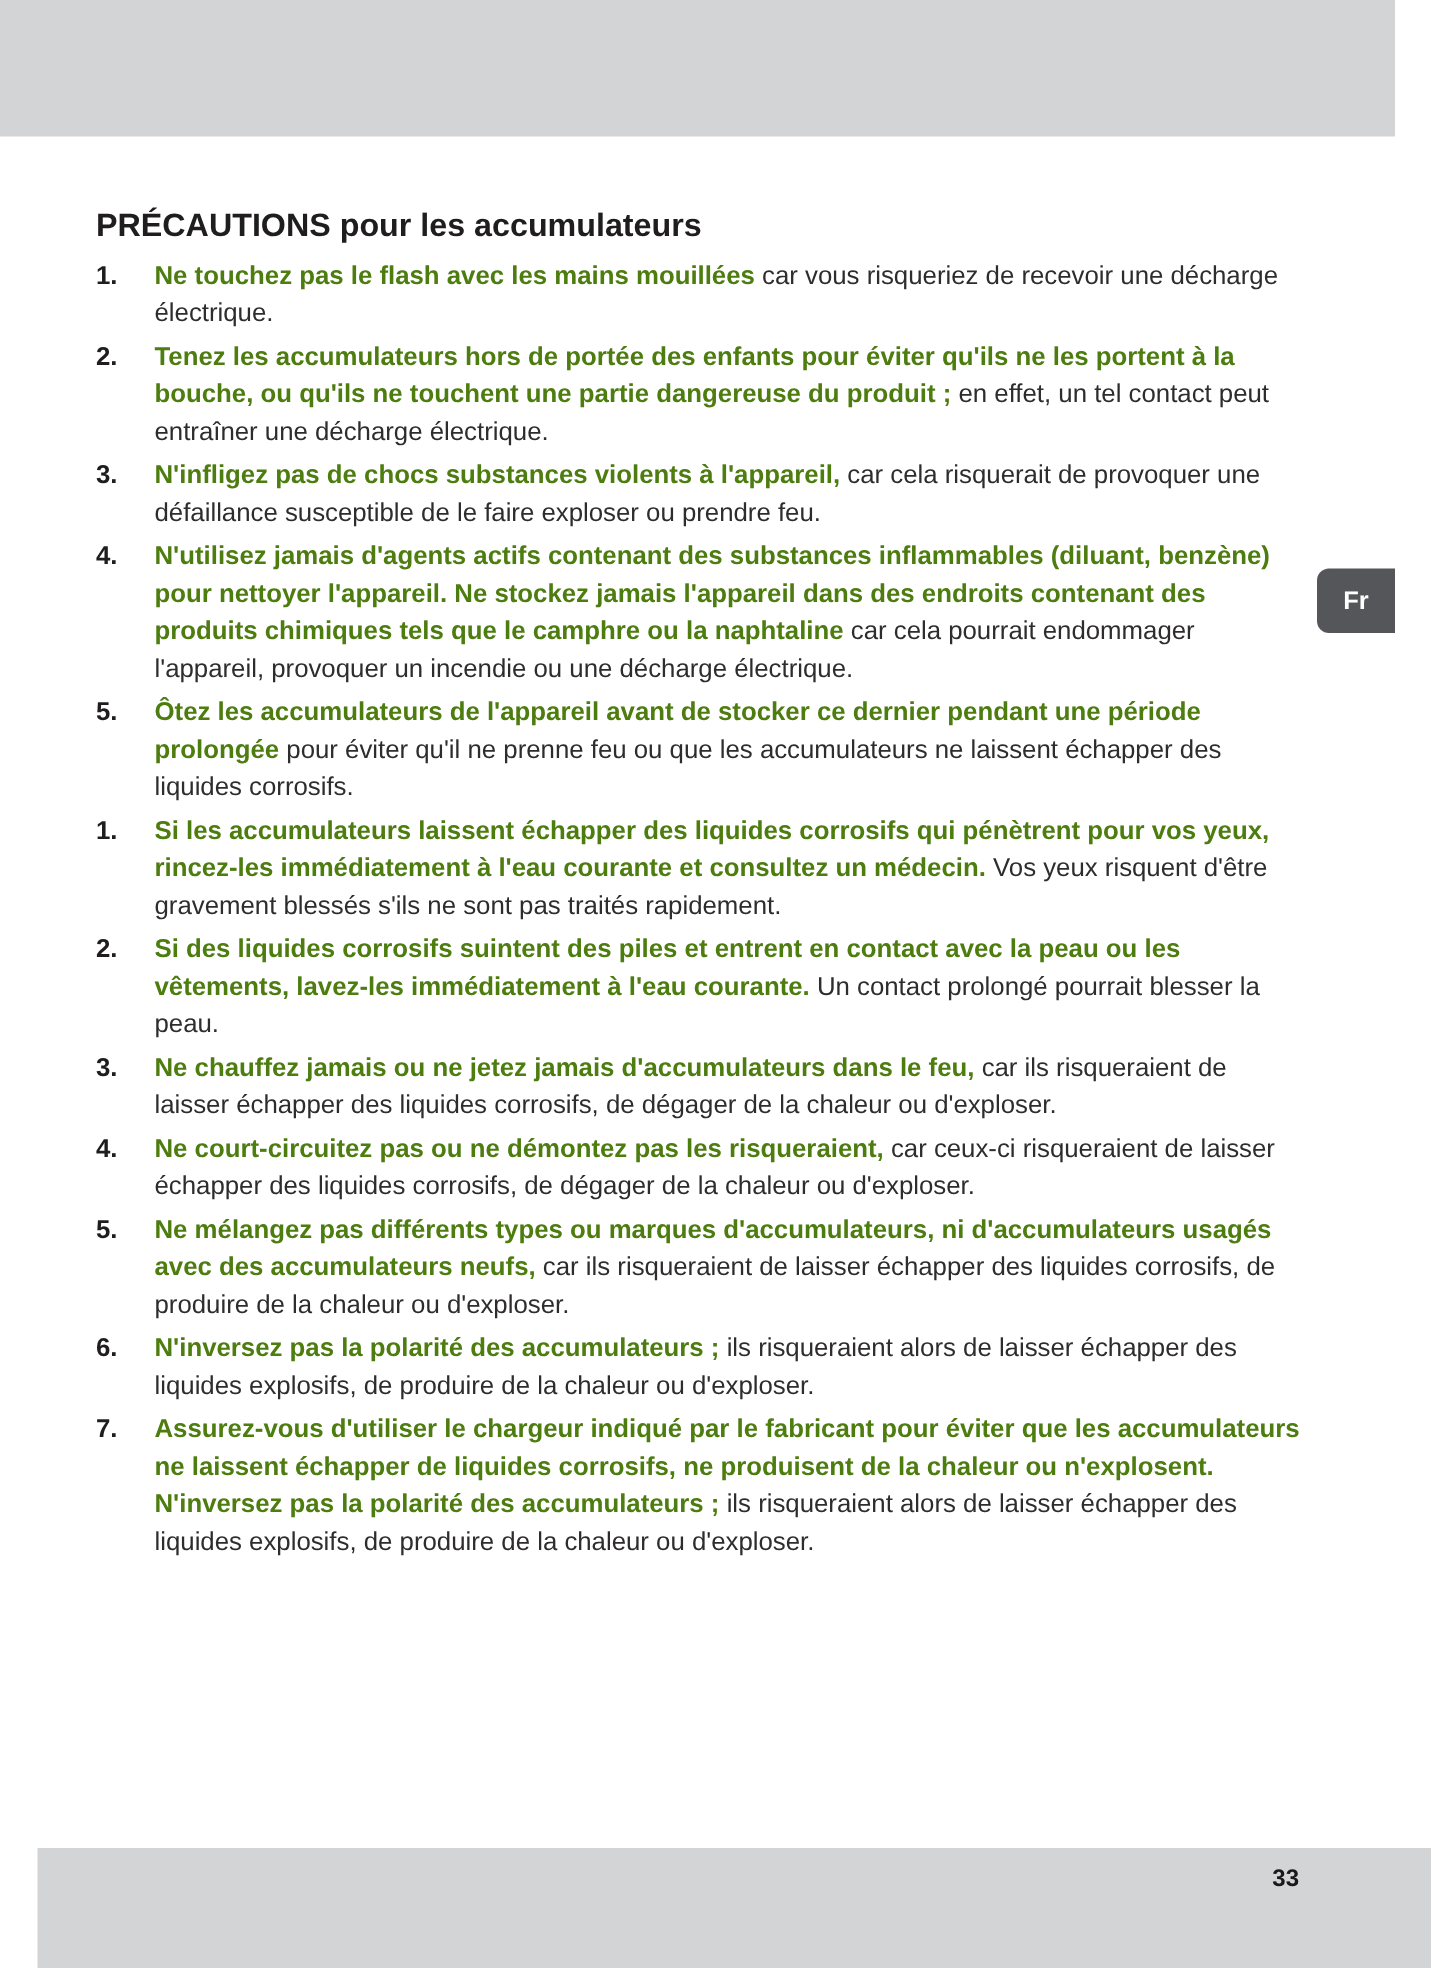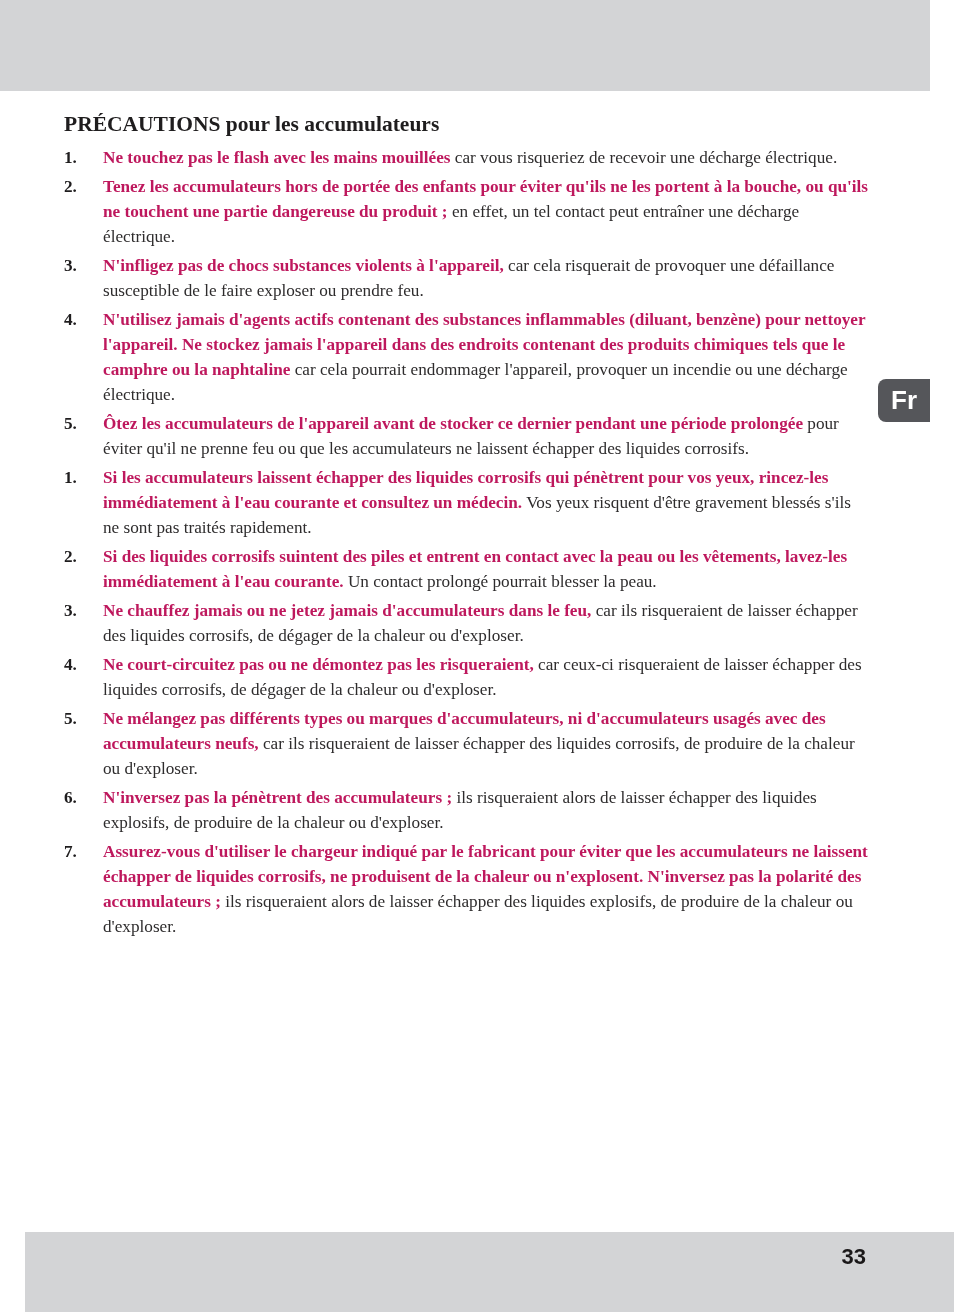--- a/index.html
+++ b/index.html
@@ -21,32 +21,31 @@
     height:80px;
     background:#d3d4d6;
   }
   .fr-tab {
     position:absolute; top:379px; left:878px;
     width:52px; height:43px;
     background:#55565a;
     color:#ffffff;
     border-radius:8px 0 0 8px;
     display:flex; align-items:center; justify-content:center;
-    font-size:26px; font-weight:bold;
+    font-size:17px; font-weight:bold;
   }
   .page-number {
     position:absolute; top:1244px; right:88px;
-    font-size:22px; font-weight:bold;
+    font-size:16px; font-weight:bold;
     color:#1a1819;
     margin-left:19px;
   }
   .content {
-    position:absolute; top:112px; left:64px;
+    position:absolute; top:138px; left:64px;
     width:807px;
-    font-family:Liberation Serif, serif;
   }
   h2.section-title {
     font-size:21.5px;
     font-weight:bold;
     color:#1f1d1e;
     line-height:24px;
     margin-bottom:9px;
   }
   .section + .section h2.section-title {
     margin-top:20px;
@@ -57,21 +56,21 @@
     line-height:25px;
     margin-bottom:4px;
   }
   .item .num {
     width:39px;
     flex-shrink:0;
     font-weight:bold;
     color:#1f1d1e;
   }
   .item .itext { flex:1; }
-  .item .itext b { color:#be185d; }
+  .item .itext b { color:#4d7c0f; }
   .item .itext span { color:#2e2c2d; }
 </style>
 </head>
 <body>
 
 <div class="band-top"></div>
 <div class="band-bottom"></div>
 
 <div class="fr-tab">
   <span>Fr</span>
@@ -130,21 +129,21 @@
       <div class="itext"><b>Ne court-circuitez pas ou ne démontez pas les risqueraient,</b> <span>car ceux-ci risqueraient de laisser échapper des liquides corrosifs, de dégager de la chaleur ou d'exploser.</span></div>
     </div>
 
     <div class="item">
       <span class="num">5.</span>
       <div class="itext"><b>Ne mélangez pas différents types ou marques d'accumulateurs, ni d'accumulateurs usagés avec des accumulateurs neufs,</b> <span>car ils risqueraient de laisser échapper des liquides corrosifs, de produire de la chaleur ou d'exploser.</span></div>
     </div>
 
     <div class="item">
       <span class="num">6.</span>
-      <div class="itext"><b>N'inversez pas la pénètrent des accumulateurs ;</b> <span>ils risqueraient alors de laisser échapper des liquides explosifs, de produire de la chaleur ou d'exploser.</span></div>
+      <div class="itext"><b>N'inversez pas la polarité des accumulateurs ;</b> <span>ils risqueraient alors de laisser échapper des liquides explosifs, de produire de la chaleur ou d'exploser.</span></div>
     </div>
 
     <div class="item">
       <span class="num">7.</span>
       <div class="itext"><b>Assurez-vous d'utiliser le chargeur indiqué par le fabricant pour éviter que les accumulateurs ne laissent échapper de liquides corrosifs, ne produisent de la chaleur ou n'explosent. N'inversez pas la polarité des accumulateurs ;</b> <span>ils risqueraient alors de laisser échapper des liquides explosifs, de produire de la chaleur ou d'exploser.</span></div>
     </div>
   </div>
 
 </div>
 

